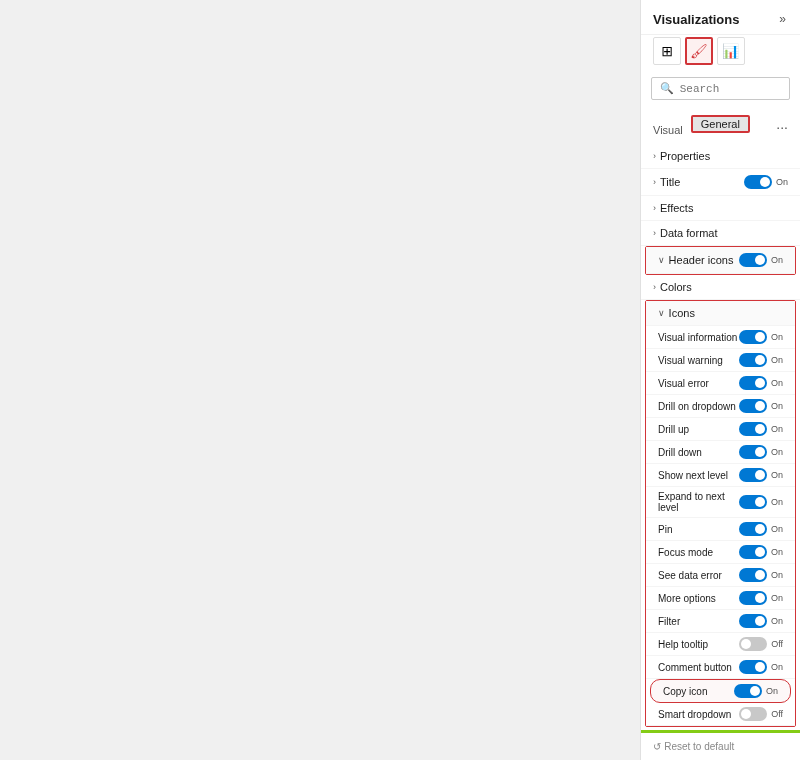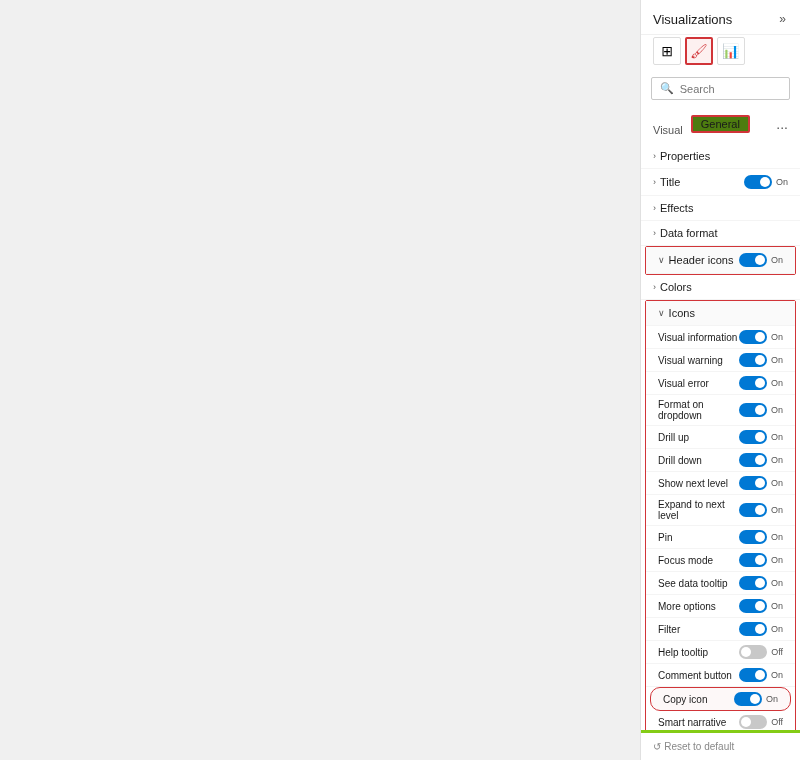--- a/index.html
+++ b/index.html
@@ -46,21 +46,21 @@
     .panel-header {
       display: flex;
       align-items: center;
       justify-content: space-between;
       padding: 10px 12px 6px;
       border-bottom: 1px solid #f0f0f0;
     }
 
     .panel-title {
       font-size: 13px;
-      font-weight: 400;
+      font-weight: 700;
       color: #1a1a1a;
     }
 
     .panel-collapse-btn {
       cursor: pointer;
       color: #555;
       font-size: 12px;
       padding: 2px;
     }
 
@@ -111,37 +111,38 @@
       font-size: 11px;
     }
 
     .search-input {
       border: none;
       outline: none;
       font-size: 11px;
       color: #333;
       width: 100%;
       background: transparent;
+      font-family: Liberation Mono, monospace;
     }
 
     .visual-general-row {
       display: flex;
       align-items: center;
       padding: 4px 12px 8px;
       gap: 8px;
     }
 
     .visual-label {
       font-size: 11px;
       color: #555;
       margin-top: 12px;
     }
 
     .general-btn {
-      background: #4d7c0f;
+      background: #e5e5e5;
       border: 2px solid #d13438;
       border-radius: 2px;
       padding: 1px 8px;
       font-size: 11px;
       color: #1a1a1a;
       font-weight: 500;
       cursor: pointer;
     }
 
     .more-btn {
@@ -427,21 +428,21 @@
           <div class="sub-item">
             <span class="sub-item-label">Visual error</span>
             <div class="toggle">
               <div class="toggle-pill on">
                 <div class="toggle-knob"></div>
               </div>
               <span class="toggle-label">On</span>
             </div>
           </div>
           <div class="sub-item">
-            <span class="sub-item-label">Format on dropdown</span>
+            <span class="sub-item-label">Drill on dropdown</span>
             <div class="toggle">
               <div class="toggle-pill on">
                 <div class="toggle-knob"></div>
               </div>
               <span class="toggle-label">On</span>
             </div>
           </div>
           <div class="sub-item">
             <span class="sub-item-label">Drill up</span>
             <div class="toggle">
@@ -490,21 +491,21 @@
           <div class="sub-item">
             <span class="sub-item-label">Focus mode</span>
             <div class="toggle">
               <div class="toggle-pill on">
                 <div class="toggle-knob"></div>
               </div>
               <span class="toggle-label">On</span>
             </div>
           </div>
           <div class="sub-item">
-            <span class="sub-item-label">See data tooltip</span>
+            <span class="sub-item-label">See data error</span>
             <div class="toggle">
               <div class="toggle-pill on">
                 <div class="toggle-knob"></div>
               </div>
               <span class="toggle-label">On</span>
             </div>
           </div>
           <div class="sub-item">
             <span class="sub-item-label">More options</span>
             <div class="toggle">
@@ -544,21 +545,21 @@
           <div class="sub-item copy-icon-row">
             <span class="sub-item-label">Copy icon</span>
             <div class="toggle">
               <div class="toggle-pill on">
                 <div class="toggle-knob"></div>
               </div>
               <span class="toggle-label">On</span>
             </div>
           </div>
           <div class="sub-item">
-            <span class="sub-item-label">Smart narrative</span>
+            <span class="sub-item-label">Smart dropdown</span>
             <div class="toggle">
               <div class="toggle-pill off">
                 <div class="toggle-knob"></div>
               </div>
               <span class="toggle-label">Off</span>
             </div>
           </div>
         </div>
     </div>
 

